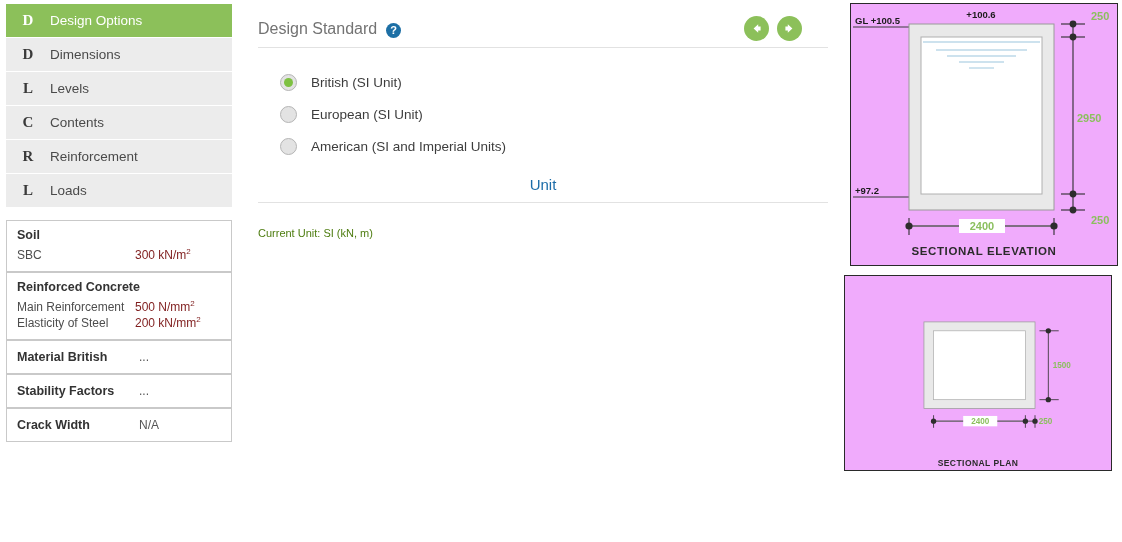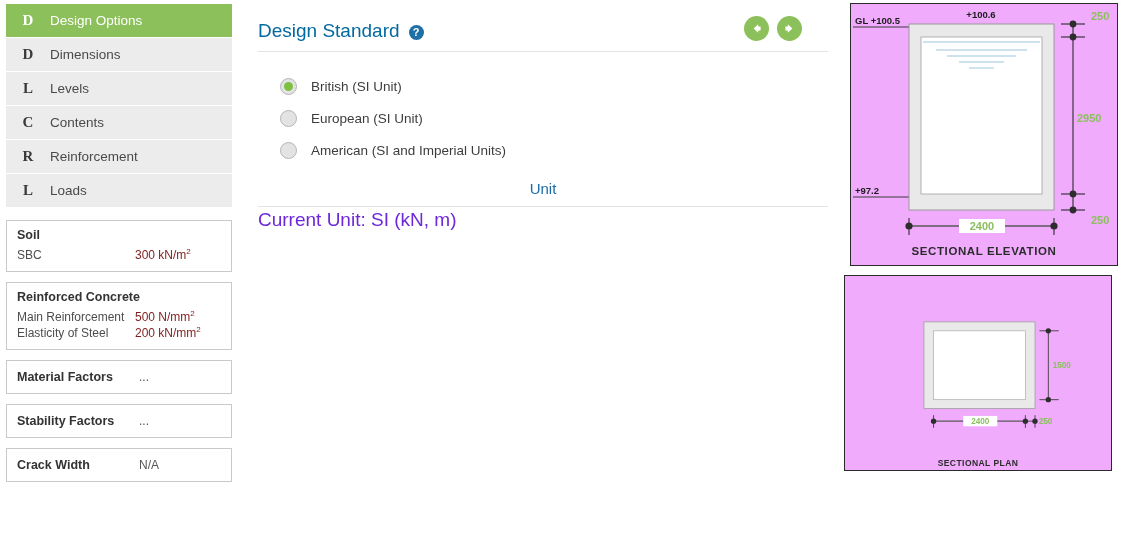--- a/index.html
+++ b/index.html
@@ -44,21 +44,20 @@
   .nav-label {
     font-size: 13.5px;
     color: #4a4a4a;
   }
   .nav-item.active .nav-label { color: #ffffff; }
 
   
   .panel {
     border: 1px solid #c9c9c9;
     background: #ffffff;
-    margin-top: 10px;
     padding: 7px 10px 8px 10px;
   }
   .panel-title {
     font-size: 12.5px;
     font-weight: bold;
     color: #333333;
     margin-bottom: 6px;
   }
   .panel-row {
     display: flex;
@@ -100,22 +99,22 @@
     width: 570px;
   }
   .section-head {
     display: flex;
     align-items: center;
     position: relative;
     padding-bottom: 9px;
     border-bottom: 1px solid #e2e2e2;
   }
   .section-title {
-    font-size: 19px;
-    color: #0369a1;
+    font-size: 16px;
+    color: #737373;
     font-weight: normal;
   }
   .help-icon {
     margin-left: 9px;
     display: inline-block;
     width: 15px; height: 15px;
     border-radius: 50%;
     background: #1d6fa5;
     color: #ffffff;
     font-size: 11px;
@@ -171,23 +170,23 @@
 
   .subsection-title {
     font-size: 15px;
     color: #1b6ca8;
     margin-top: 14px;
     padding-bottom: 9px;
     border-bottom: 1px solid #e2e2e2;
     text-align: center;
   }
   .unit-text {
-    margin-top: 2px;
-    font-size: 19px;
-    color: #6d28d9;
+    margin-top: 24px;
+    font-size: 11px;
+    color: #4d7c0f;
   }
 
   
   .draw-panel {
     position: absolute;
     border: 1px solid #2a2a2a;
     background: #f0abfc;
     overflow: hidden;
   }
   #panel-elevation { left: 850px; top: 3px;  width: 268px; height: 263px; }
@@ -246,21 +245,21 @@
         <span class="pr-value"><span>500 N/mm</span><sup>2</sup></span>
       </div>
       <div class="panel-row">
         <span class="pr-label">Elasticity of Steel</span>
         <span class="pr-value"><span>200 kN/mm</span><sup>2</sup></span>
       </div>
     </div>
 
     <div class="panel compact">
       <div class="crow">
-        <span class="ck">Material Factors</span>
+        <span class="ck">Material British</span>
         <span class="cv">...</span>
       </div>
     </div>
 
     <div class="panel compact">
       <div class="crow">
         <span class="ck">Stability Factors</span>
         <span class="cv">...</span>
       </div>
     </div>

